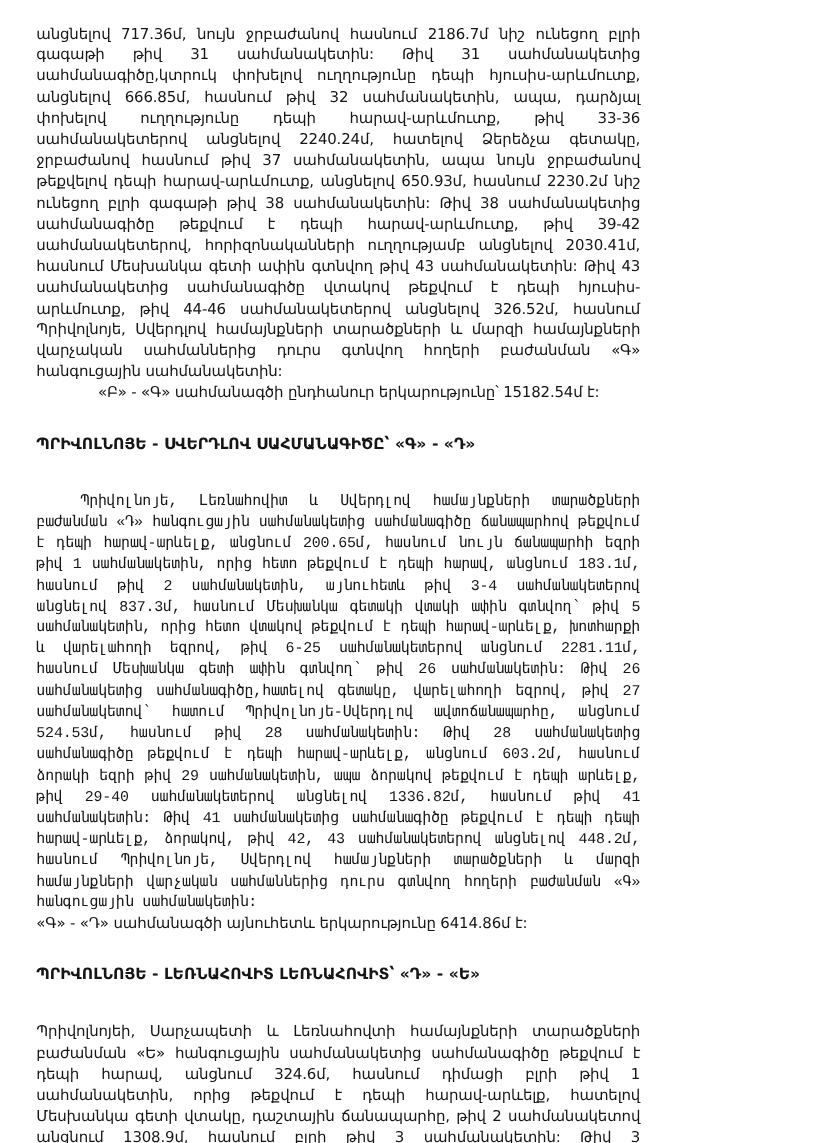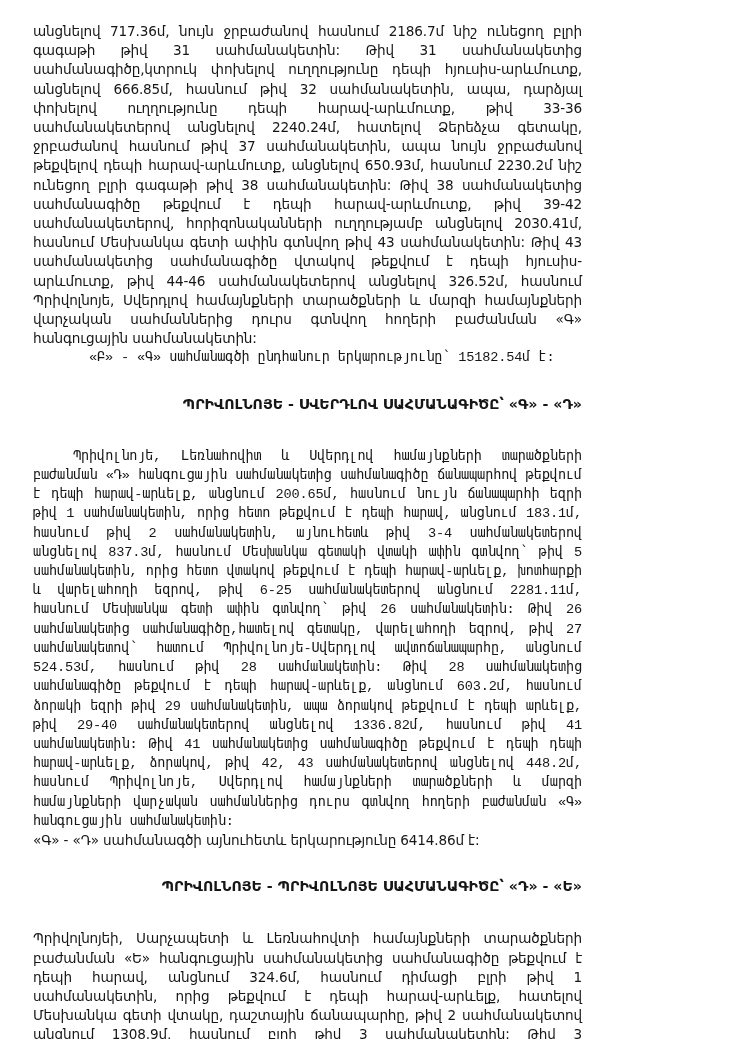--- a/index.html
+++ b/index.html
@@ -16,41 +16,41 @@
     font-size: 13.6px;
     line-height: 19.2px;
     letter-spacing: -0.15px;
     color: #161616;
     text-align: justify;
   }
   p { margin: 0; }
   .heading {
     font-weight: bold;
     font-size: 14.2px;
-    text-align: right;
+    text-align: left;
     letter-spacing: 0;
     margin: 27px 0 33px 0;
   }
   .indent-first { text-indent: 40px; font-family: Liberation Mono, monospace; }
-  .indent-deep  { text-indent: 56px; font-family: Liberation Mono, monospace; }
+  .indent-deep  { text-indent: 56px; }
 </style>
 </head>
 <body>
 
 <div class="page">
 
   <p class="body-text">անցնելով 717.36մ, նույն ջրբաժանով հասնում 2186.7մ նիշ ունեցող բլրի գագաթի թիվ 31 սահմանակետին: Թիվ 31 սահմանակետից սահմանագիծը,կտրուկ փոխելով ուղղությունը դեպի հյուսիս-արևմուտք, անցնելով 666.85մ, հասնում թիվ 32 սահմանակետին, ապա, դարձյալ փոխելով ուղղությունը դեպի հարավ-արևմուտք, թիվ 33-36 սահմանակետերով անցնելով 2240.24մ, հատելով Ձերեձչա գետակը, ջրբաժանով հասնում թիվ 37 սահմանակետին, ապա նույն ջրբաժանով թեքվելով դեպի հարավ-արևմուտք, անցնելով 650.93մ, հասնում 2230.2մ նիշ ունեցող բլրի գագաթի թիվ 38 սահմանակետին: Թիվ 38 սահմանակետից սահմանագիծը թեքվում է դեպի հարավ-արևմուտք, թիվ 39-42 սահմանակետերով, հորիզոնականների ուղղությամբ անցնելով 2030.41մ, հասնում Մեսխանկա գետի ափին գտնվող թիվ 43 սահմանակետին: Թիվ 43 սահմանակետից սահմանագիծը վտակով թեքվում է դեպի հյուսիս-արևմուտք, թիվ 44-46 սահմանակետերով անցնելով 326.52մ, հասնում Պրիվոլնոյե, Սվերդլով համայնքների տարածքների և մարզի համայնքների վարչական սահմաններից դուրս գտնվող հողերի բաժանման «Գ» հանգուցային սահմանակետին:</p>
 
   <p class="body-text indent-deep">«Բ» - «Գ» սահմանագծի ընդհանուր երկարությունը՝ 15182.54մ է:</p>
 
   <p class="heading">ՊՐԻՎՈԼՆՈՅԵ - ՍՎԵՐԴԼՈՎ ՍԱՀՄԱՆԱԳԻԾԸ՝ «Գ» - «Դ»</p>
 
   <p class="body-text indent-first">Պրիվոլնոյե, Լեռնահովիտ և Սվերդլով համայնքների տարածքների բաժանման «Դ» հանգուցային սահմանակետից սահմանագիծը ճանապարհով թեքվում է դեպի հարավ-արևելք, անցնում 200.65մ, հասնում նույն ճանապարհի եզրի թիվ 1 սահմանակետին, որից հետո թեքվում է դեպի հարավ, անցնում 183.1մ, հասնում թիվ 2 սահմանակետին, այնուհետև թիվ 3-4 սահմանակետերով անցնելով 837.3մ, հասնում Մեսխանկա գետակի վտակի ափին գտնվող՝ թիվ 5 սահմանակետին, որից հետո վտակով թեքվում է դեպի հարավ-արևելք, խոտհարքի և վարելահողի եզրով, թիվ 6-25 սահմանակետերով անցնում 2281.11մ, հասնում Մեսխանկա գետի ափին գտնվող՝ թիվ 26 սահմանակետին: Թիվ 26 սահմանակետից սահմանագիծը,հատելով գետակը, վարելահողի եզրով, թիվ 27 սահմանակետով՝ հատում Պրիվոլնոյե-Սվերդլով ավտոճանապարհը, անցնում 524.53մ, հասնում թիվ 28 սահմանակետին: Թիվ 28 սահմանակետից սահմանագիծը թեքվում է դեպի հարավ-արևելք, անցնում 603.2մ, հասնում ձորակի եզրի թիվ 29 սահմանակետին, ապա ձորակով թեքվում է դեպի արևելք, թիվ 29-40 սահմանակետերով անցնելով 1336.82մ, հասնում թիվ 41 սահմանակետին: Թիվ 41 սահմանակետից սահմանագիծը թեքվում է դեպի դեպի հարավ-արևելք, ձորակով, թիվ 42, 43 սահմանակետերով անցնելով 448.2մ, հասնում Պրիվոլնոյե, Սվերդլով համայնքների տարածքների և մարզի համայնքների վարչական սահմաններից դուրս գտնվող հողերի բաժանման «Գ» հանգուցային սահմանակետին:</p>
 
   <p class="body-text">«Գ» - «Դ» սահմանագծի այնուհետև երկարությունը 6414.86մ է:</p>
 
-  <p class="heading">ՊՐԻՎՈԼՆՈՅԵ - ՊՐԻՎՈԼՆՈՅԵ ՍԱՀՄԱՆԱԳԻԾԸ՝ «Դ» - «Ե»</p>
+  <p class="heading">ՊՐԻՎՈԼՆՈՅԵ - ԼԵՌՆԱՀՈՎԻՏ ԼԵՌՆԱՀՈՎԻՏ՝ «Դ» - «Ե»</p>
 
   <p class="body-text">Պրիվոլնոյեի, Սարչապետի և Լեռնահովտի համայնքների տարածքների բաժանման «Ե» հանգուցային սահմանակետից սահմանագիծը թեքվում է դեպի հարավ, անցնում 324.6մ, հասնում դիմացի բլրի թիվ 1 սահմանակետին, որից թեքվում է դեպի հարավ-արևելք, հատելով Մեսխանկա գետի վտակը, դաշտային ճանապարհը, թիվ 2 սահմանակետով անցնում 1308.9մ, հասնում բլրի թիվ 3 սահմանակետին: Թիվ 3 սահմանակետից սահմանագիծը թեքվում է դեպի հարավ-արևմուտք, անցնում 649.7մ, ջրհավաքով հասնում բլրի թիվ 4 սահմանակետին: Թիվ 4 սահմանակետից սահմանագիծը թեքվում է դեպի հարավ-արևելք, անցնում 392.0մ, հասնում բլրի թիվ 5 սահմանակետին: Թիվ 5 սահմանակետից սահմանագիծը թեքվում է դեպի հարավ-արևմուտք, անցնում 456.6մ, հատելով թամբը, հասնում 1833.4մ նիշ ունեցող բլրի թիվ 6 սահմանակետին, այնուհետև նույն ուղղությամբ անցնում 348.0մ, հատելով Պրիվոլնոյե գնացող խճուղային ճանապարհը, հասնում Պրիվոլնոյեի,Լեռնահովտի և Սվերդլովի համայնքների տարածքների բաժանման «Դ» հանգուցային սահմանակետին:</p>
 
   <p class="body-text">«Դ» - «Ե» սահմանագծի ընդհանուր երկարությունը  3479.81մ է:</p>
 
 </div>
 
 </body></html>

